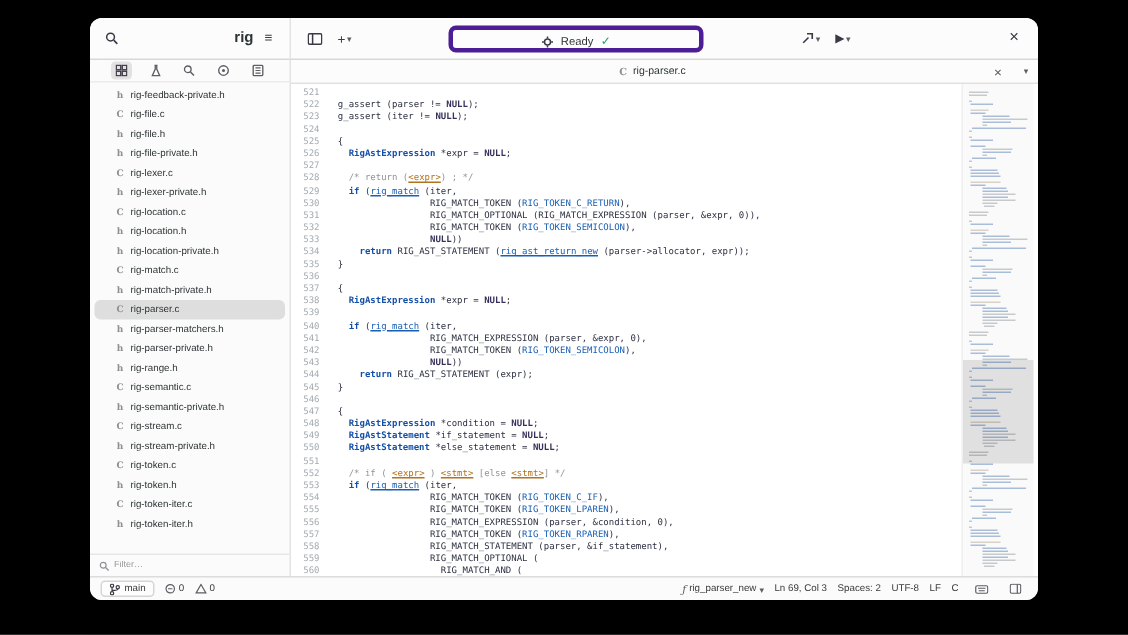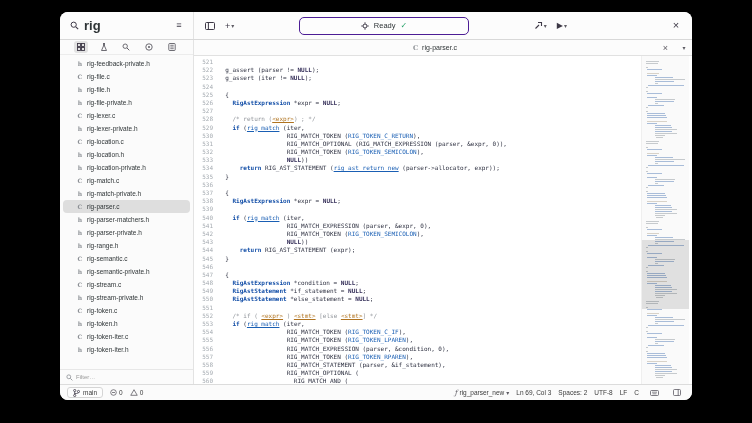--- a/index.html
+++ b/index.html
@@ -8,30 +8,30 @@
 
   .desktop { position:relative; width:752px; height:423px; background:#000; }
   .window { position:absolute; left:60px; top:12px; width:632px; height:388px;
             background:#fafafa; border-radius:8px; overflow:hidden;
             display:flex; flex-direction:column; box-shadow:0 10px 28px rgba(0,0,0,.65); }
 
   
   .headerbar { height:28px; flex:0 0 28px; display:flex; background:#fcfcfc; border-bottom:1px solid #d8d8d8; }
   .hb-sidebar { width:134px; flex:0 0 134px; display:flex; align-items:center; gap:2px;
                 padding:0 6px; border-right:1px solid #e3e3e3; }
-  .hb-title { flex:1; text-align:left; font-size:13px; font-weight:bold; color:#2e3436; }
+  .hb-title { flex:1; text-align:right; font-size:10px; font-weight:bold; color:#2e3436; }
   .hb-main { flex:1; display:flex; align-items:center; padding:0 8px; gap:4px; }
   .spacer { flex:1; }
   .icon-btn { min-width:16px; height:16px; border-radius:4px; display:flex; align-items:center;
               justify-content:center; color:#3d3846; font-size:9px; line-height:1; cursor:default; }
   .split-btn { display:flex; align-items:center; gap:1px; height:16px; padding:0 3px; border-radius:4px;
                color:#3d3846; font-size:9px; }
   .chev { font-size:6px; color:#5e5c64; }
-  .omnibar { border:1px solid #4c1d95; background:#fdfdfd; border-radius:5px; height:18px;
-             display:flex; align-items:center; gap:5px; padding:0 6px; font-size:7.5px;
+  .omnibar { border:3px solid #4c1d95; background:#fdfdfd; border-radius:5px; height:18px;
+             display:flex; align-items:flex-end; gap:5px; padding:0 6px; font-size:7.5px;
              color:#2e3436; min-width:170px; justify-content:center; }
   .omnibar .check { color:#26a269; font-size:8px; }
   .close-x { font-size:11px; color:#3d3846; }
 
   
   .body { flex:1; display:flex; min-height:0; }
 
   .sidebar { width:134px; flex:0 0 134px; display:flex; flex-direction:column;
              background:#fbfbfb; border-right:1px solid #e3e3e3; min-height:0; }
   .panel-switcher { height:15px; flex:0 0 15px; display:flex; align-items:center;

